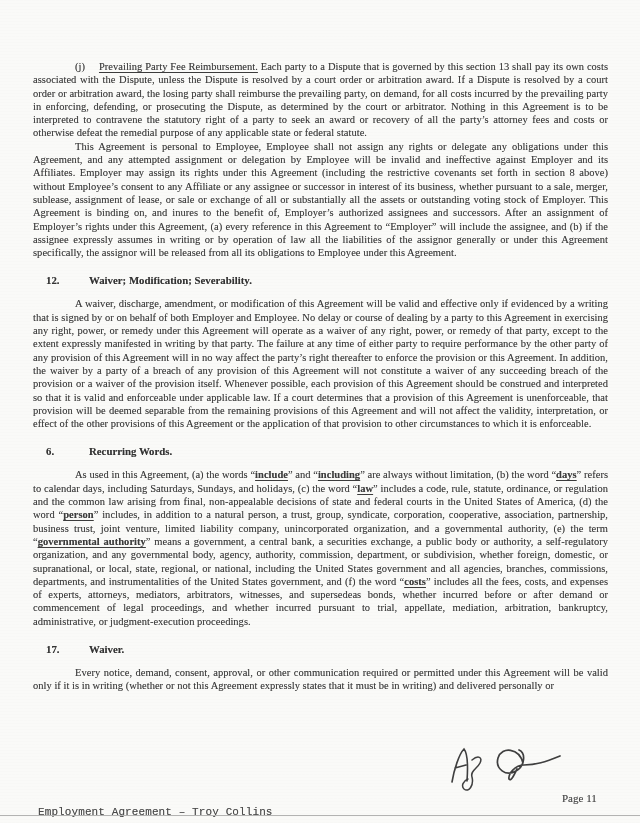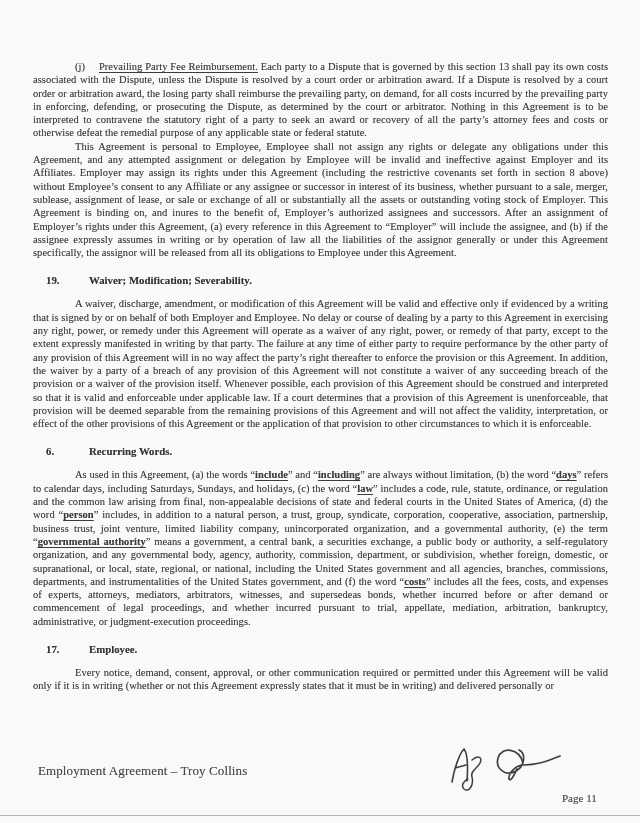--- a/index.html
+++ b/index.html
@@ -30,22 +30,22 @@
     font-weight:bold;
     font-size:10.8px;
     line-height:13px;
     color:#333;
   }
   .sec-heading .num { margin-left:13px; width:43px; flex:0 0 auto; }
   .clause-label { padding-right:14px; }
   .u-head { text-decoration:underline; text-underline-offset:1.5px; }
   u { text-underline-offset:1.5px;font-weight:bold; }
   .footer-title {
-    position:absolute; left:38px; top:763px;
-    font-size:13px; color:#4a4a4a; letter-spacing:0.1px;
+    position:absolute; left:38px; top:806px;
+    font-size:11px; color:#4a4a4a; letter-spacing:0.1px;font-family:Liberation Mono, monospace;
   }
   .page-number {
     position:absolute; left:562px; top:792px;
     font-size:11px; color:#4a4a4a;text-align:right;
   }
   .signature { position:absolute; left:443px; top:736px; }
   .scan-line {
     position:absolute; left:0; top:815px; width:640px; height:1px;
     background:#b3b3b2;
   }
@@ -55,34 +55,34 @@
 
 <div class="page">
 
   <div class="content">
 
     <p class="body"><span class="clause-label">(j)</span><span class="u-head">Prevailing Party Fee Reimbursement.</span><span>  Each party to a Dispute that is governed by this section 13 shall pay its own costs associated with the Dispute, unless the Dispute is resolved by a court order or arbitration award.  If a Dispute is resolved by a court order or arbitration award, the losing party shall reimburse the prevailing party, on demand, for all costs incurred by the prevailing party in enforcing, defending, or prosecuting the Dispute, as determined by the court or arbitrator.  Nothing in this Agreement is to be interpreted to contravene the statutory right of a party to seek an award or recovery of all the party’s attorney fees and costs or otherwise defeat the remedial purpose of any applicable state or federal statute.</span></p>
 
     <p class="body">This Agreement is personal to Employee, Employee shall not assign any rights or delegate any obligations under this Agreement, and any attempted assignment or delegation by Employee will be invalid and ineffective against Employer and its Affiliates.  Employer may assign its rights under this Agreement (including the restrictive covenants set forth in section 8 above) without Employee’s consent to any Affiliate or any assignee or successor in interest of its business, whether pursuant to a sale, merger, sublease, assignment of lease, or sale or exchange of all or substantially all the assets or outstanding voting stock of Employer.  This Agreement is binding on, and inures to the benefit of, Employer’s authorized assignees and successors.  After an assignment of Employer’s rights under this Agreement, (a) every reference in this Agreement to “Employer” will include the assignee, and (b) if the assignee expressly assumes in writing or by operation of law all the liabilities of the assignor generally or under this Agreement specifically, the assignor will be released from all its obligations to Employee under this Agreement.</p>
 
     <div class="sec-heading">
-      <span class="num">19.</span>
+      <span class="num">12.</span>
       <span class="title">Waiver; Modification; Severability.</span>
     </div>
     <p class="body">A waiver, discharge, amendment, or modification of this Agreement will be valid and effective only if evidenced by a writing that is signed by or on behalf of both Employer and Employee.  No delay or course of dealing by a party to this Agreement in exercising any right, power, or remedy under this Agreement will operate as a waiver of any right, power, or remedy of that party, except to the extent expressly manifested in writing by that party.  The failure at any time of either party to require performance by the other party of any provision of this Agreement will in no way affect the party’s right thereafter to enforce the provision or this Agreement.  In addition, the waiver by a party of a breach of any provision of this Agreement will not constitute a waiver of any succeeding breach of the provision or a waiver of the provision itself.  Whenever possible, each provision of this Agreement should be construed and interpreted so that it is valid and enforceable under applicable law.  If a court determines that a provision of this Agreement is unenforceable, that provision will be deemed separable from the remaining provisions of this Agreement and will not affect the validity, interpretation, or effect of the other provisions of this Agreement or the application of that provision to other circumstances to which it is enforceable.</p>
 
     <div class="sec-heading">
       <span class="num">6.</span>
       <span class="title">Recurring Words.</span>
     </div>
     <p class="body">As used in this Agreement, (a) the words “<u>include</u>” and “<u>including</u>” are always without limitation, (b) the word “<u>days</u>” refers to calendar days, including Saturdays, Sundays, and holidays, (c) the word “<u>law</u>” includes a code, rule, statute, ordinance, or regulation and the common law arising from final, non-appealable decisions of state and federal courts in the United States of America, (d) the word “<u>person</u>” includes, in addition to a natural person, a trust, group, syndicate, corporation, cooperative, association, partnership, business trust, joint venture, limited liability company, unincorporated organization, and a governmental authority, (e) the term “<u>governmental authority</u>” means a government, a central bank, a securities exchange, a public body or authority, a self-regulatory organization, and any governmental body, agency, authority, commission, department, or subdivision, whether foreign, domestic, or supranational, or local, state, regional, or national, including the United States government and all agencies, branches, commissions, departments, and instrumentalities of the United States government, and (f) the word “<u>costs</u>” includes all the fees, costs, and expenses of experts, attorneys, mediators, arbitrators, witnesses, and supersedeas bonds, whether incurred before or after demand or commencement of legal proceedings, and whether incurred pursuant to trial, appellate, mediation, arbitration, bankruptcy, administrative, or judgment-execution proceedings.</p>
 
     <div class="sec-heading">
       <span class="num">17.</span>
-      <span class="title">Employee.</span>
+      <span class="title">Waiver.</span>
     </div>
     <p class="body">Every notice, demand, consent, approval, or other communication required or permitted under this Agreement will be valid only if it is in writing (whether or not this Agreement expressly states that it must be in writing) and delivered personally or</p>
 
   </div>
 
   <div class="footer-title">Employment Agreement – Troy Collins</div>
 
   <svg class="signature" width="132" height="64" viewBox="0 0 132 64" fill="none">
 
     <path d="M9,46 C11,34 16,18 21,13 C25,18 25,31 24,45 M12,32 L23,29" stroke="#3f3f3f" stroke-width="1.6" stroke-linecap="round" fill="none"></path>

